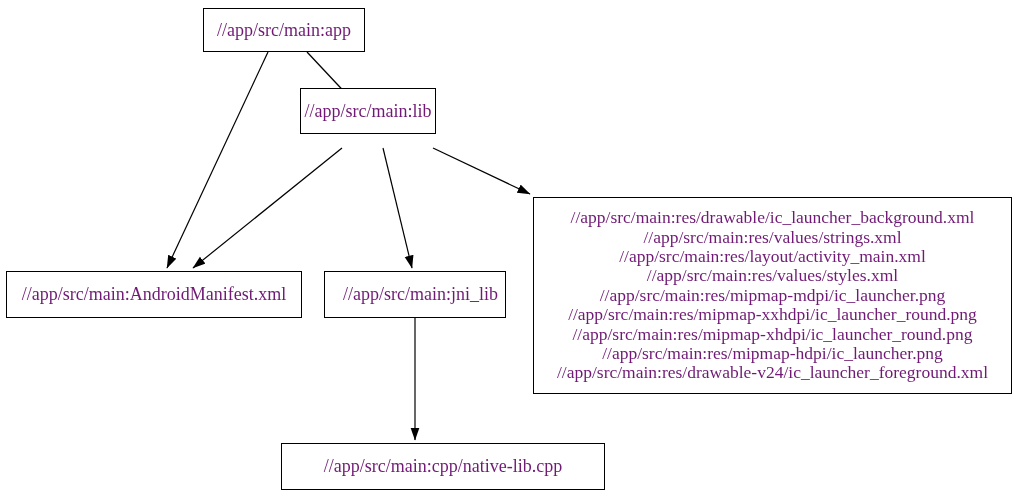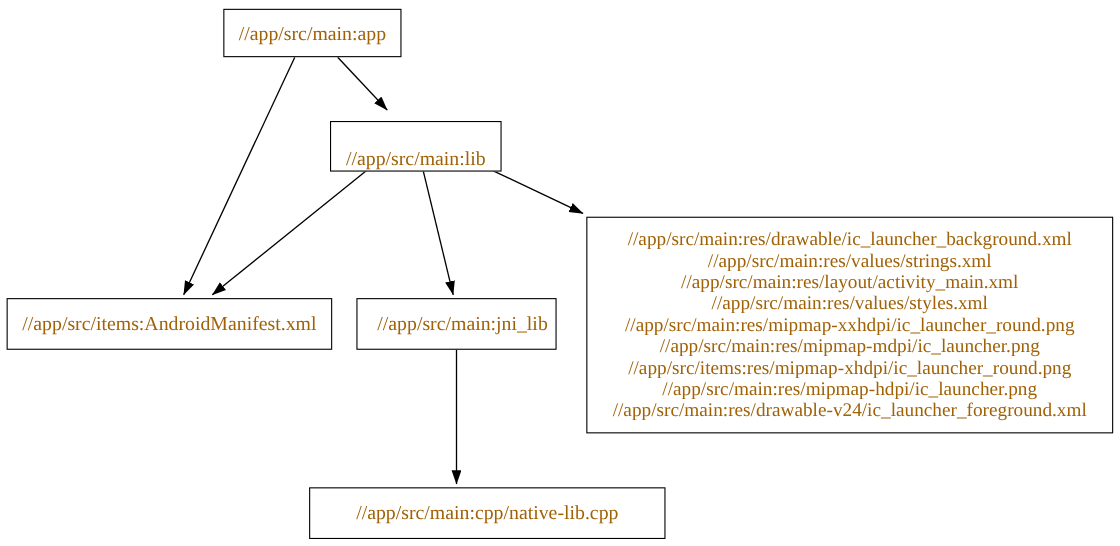--- a/index.html
+++ b/index.html
@@ -3,21 +3,21 @@
 <meta charset="utf-8">
 <style>
   * { margin: 0; padding: 0; box-sizing: border-box; }
   html, body { background: #ffffff; }
   .canvas {
     position: relative;
     width: 1018px;
     height: 496px;
     background: #ffffff;
     font-family: "Liberation Serif", "DejaVu Serif", serif;
-    color: #a16207;
+    color: #701a75;
     overflow: hidden;
   }
   .edges-layer {
     position: absolute;
     left: 0; top: 0;
     width: 1018px; height: 496px;
     pointer-events: none;
   }
   .node {
     position: absolute;
@@ -55,40 +55,40 @@
     <line x1="342" y1="148" x2="193" y2="268" stroke="#000000" stroke-width="1.2" marker-end="url(#arrowhead)"></line>
     <line x1="383" y1="148" x2="412" y2="268" stroke="#000000" stroke-width="1.2" marker-end="url(#arrowhead)"></line>
     <line x1="433" y1="148" x2="530" y2="194" stroke="#000000" stroke-width="1.2" marker-end="url(#arrowhead)"></line>
     <line x1="415" y1="318" x2="415" y2="440" stroke="#000000" stroke-width="1.2" marker-end="url(#arrowhead)"></line>
   </svg>
 
   <div class="node" style="left:203px; top:8px; width:162px; height:44px;">
     <span>//app/src/main:app</span>
   </div>
 
-  <div class="node" style="left:300px; top:110px; width:156px; height:46px;align-items:flex-end;">
+  <div class="node" style="left:300px; top:88px; width:136px; height:46px;">
     <span>//app/src/main:lib</span>
   </div>
 
   <div class="node" style="left:6px; top:271px; width:296px; height:47px;">
-    <span>//app/src/items:AndroidManifest.xml</span>
+    <span>//app/src/main:AndroidManifest.xml</span>
   </div>
 
   <div class="node" style="left:324px; top:271px; width:182px; height:47px;padding-left:11px;">
     <span>//app/src/main:jni_lib</span>
   </div>
 
   <div class="node node-multiline" style="left:533px; top:197px; width:479px; height:197px;">
     <div class="res-line">//app/src/main:res/drawable/ic_launcher_background.xml</div>
     <div class="res-line">//app/src/main:res/values/strings.xml</div>
     <div class="res-line">//app/src/main:res/layout/activity_main.xml</div>
     <div class="res-line">//app/src/main:res/values/styles.xml</div>
+    <div class="res-line">//app/src/main:res/mipmap-mdpi/ic_launcher.png</div>
     <div class="res-line">//app/src/main:res/mipmap-xxhdpi/ic_launcher_round.png</div>
-    <div class="res-line">//app/src/main:res/mipmap-mdpi/ic_launcher.png</div>
-    <div class="res-line">//app/src/items:res/mipmap-xhdpi/ic_launcher_round.png</div>
+    <div class="res-line">//app/src/main:res/mipmap-xhdpi/ic_launcher_round.png</div>
     <div class="res-line">//app/src/main:res/mipmap-hdpi/ic_launcher.png</div>
     <div class="res-line">//app/src/main:res/drawable-v24/ic_launcher_foreground.xml</div>
   </div>
 
   <div class="node" style="left:281px; top:443px; width:324px; height:47px;">
     <span>//app/src/main:cpp/native-lib.cpp</span>
   </div>
 
 </div>
 

